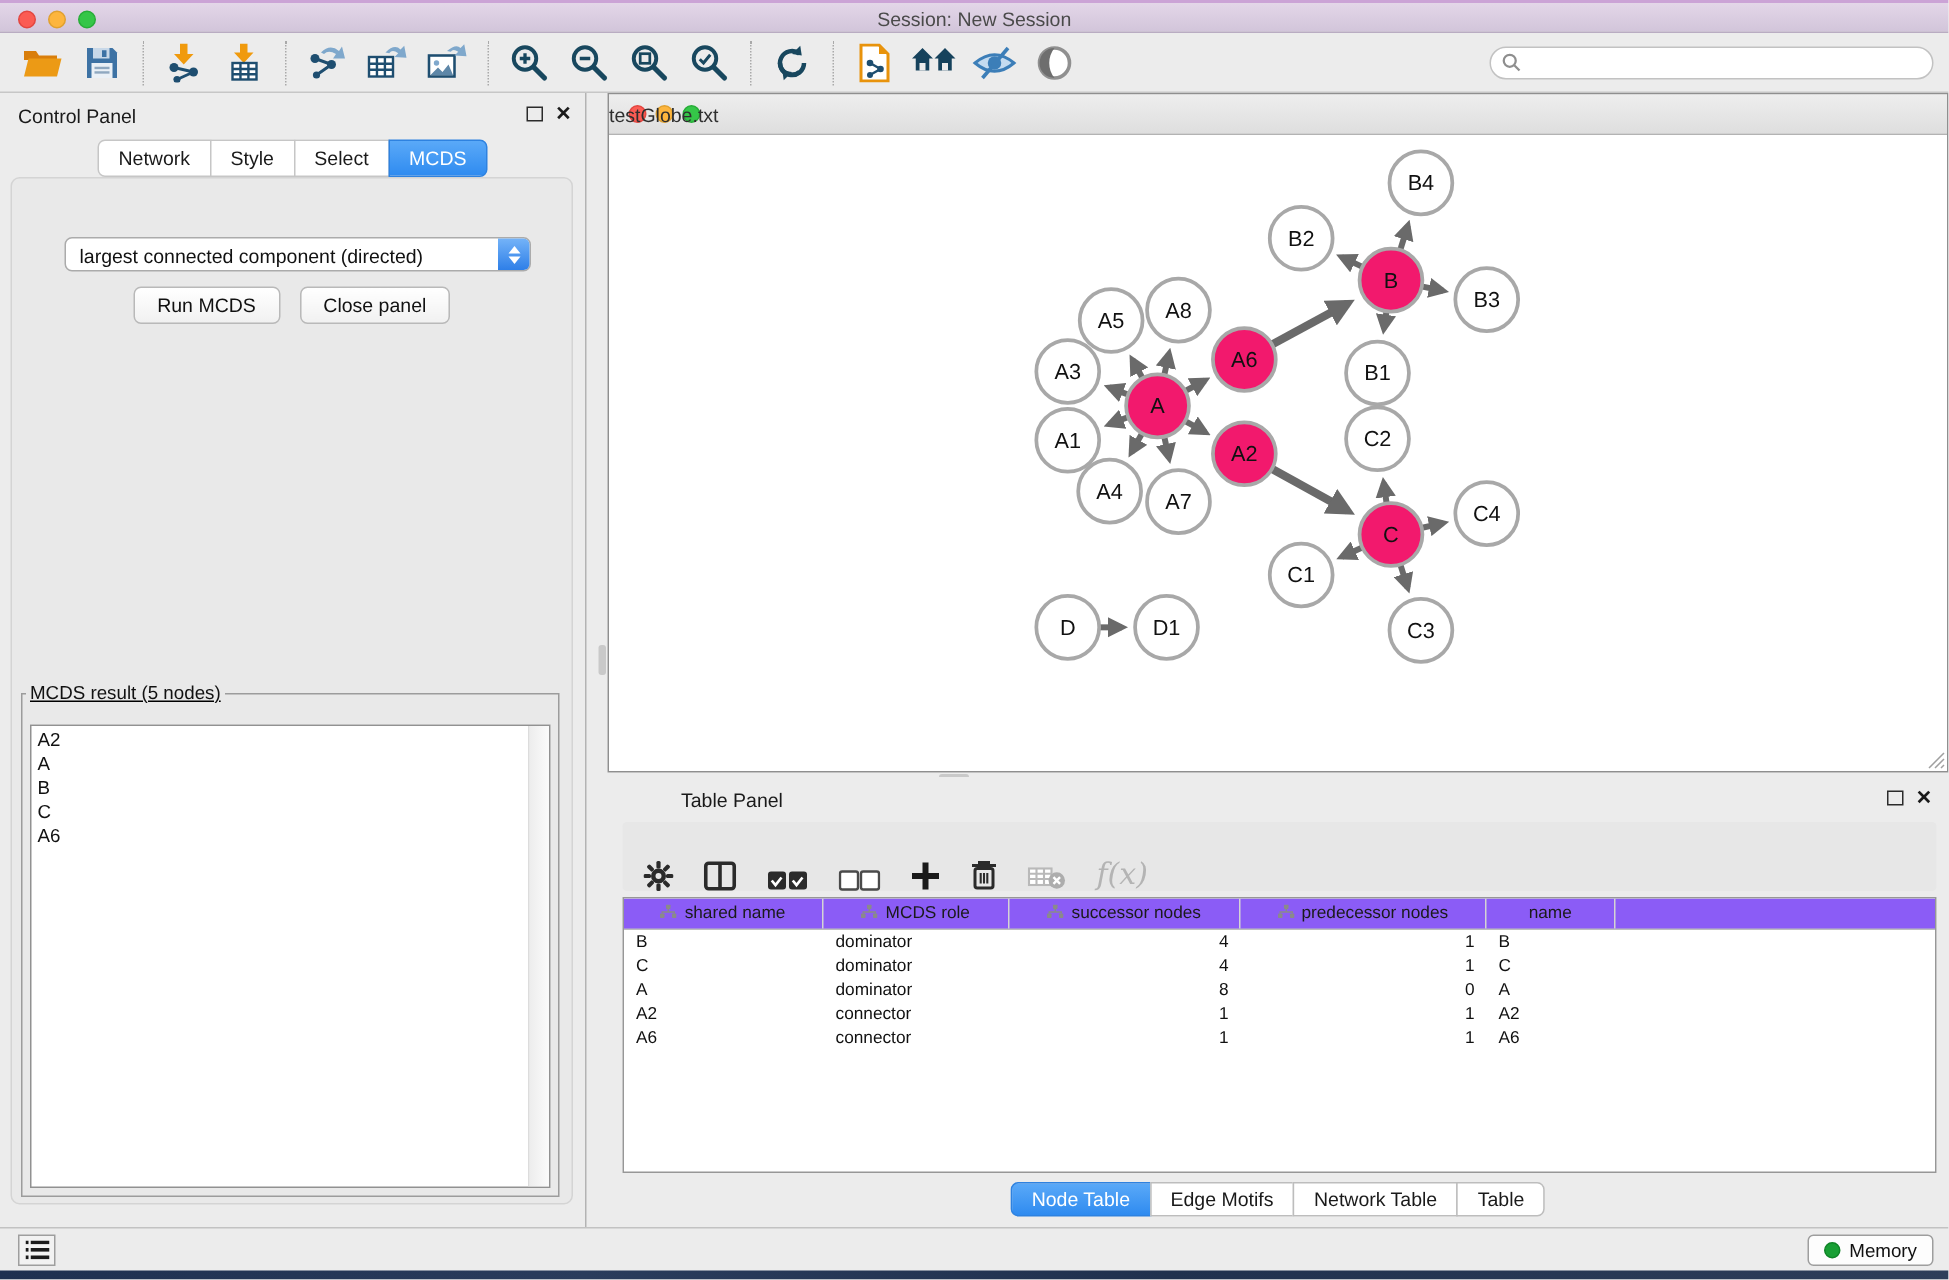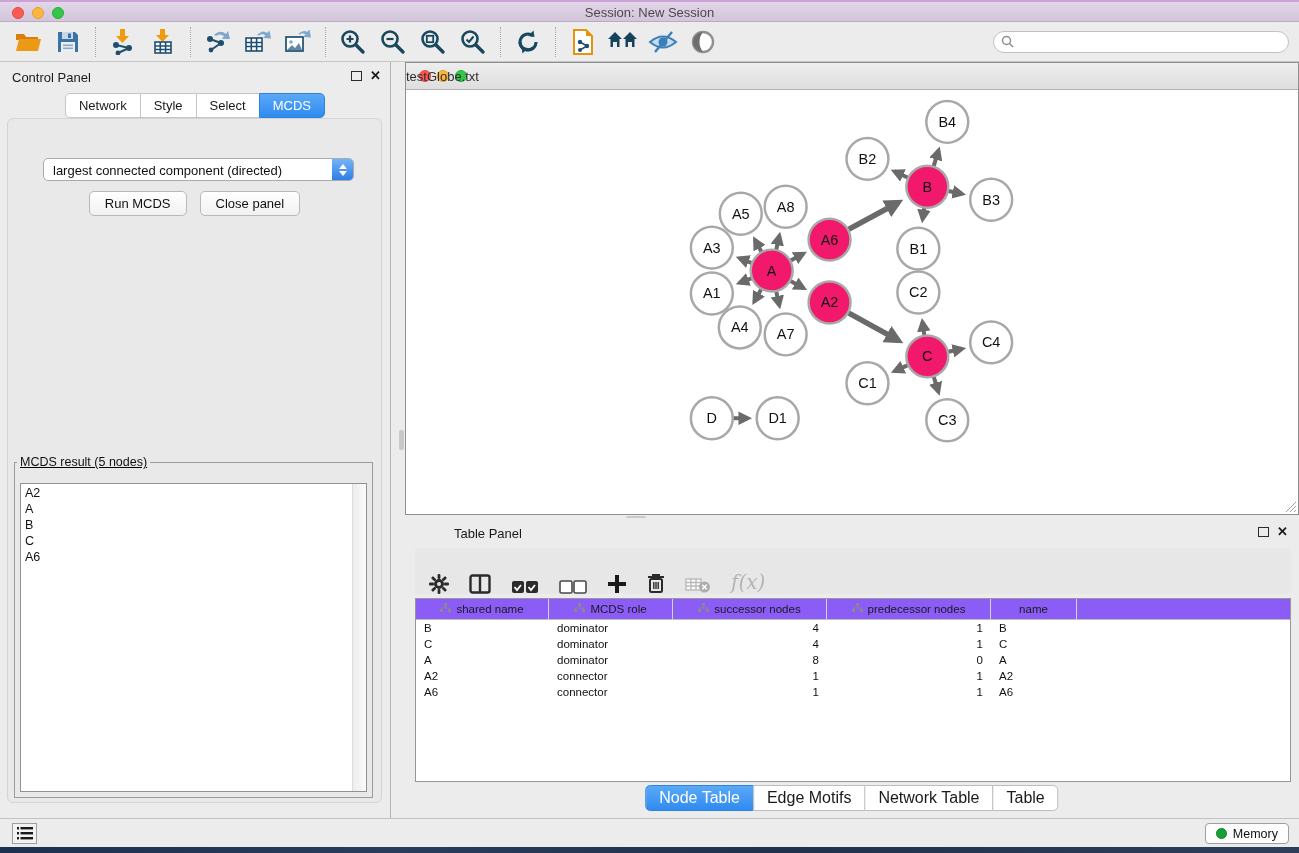--- a/index.html
+++ b/index.html
@@ -96,21 +96,21 @@
     background:#fff; border:1px solid #979797; overflow:hidden; }
   .th-row { display:flex; height:21px; background:#8b5cf6; border-bottom:1px solid #BDBDBD; }
   .th-cell { display:flex; align-items:center; justify-content:center; gap:5px;
     border-right:1px solid #D4D4D4; font-size:11.5px; color:#1A1A1A; }
   .tr-row { display:flex; height:16px; }
   .td-cell { font-size:11.5px; color:#111; line-height:16px; padding:0 8px;
     white-space:nowrap; overflow:hidden; }
 
   .tp-tabs { position:absolute; left:50%; transform:translateX(-50%); bottom:4px; display:flex; }
   .seg { background:#fff; border:1px solid #BDBDBD; margin-left:-1px; padding:3px 13px;
-    font-size:16px; color:#1A1A1A; }
+    font-size:13px; color:#1A1A1A; }
   .seg:first-child { border-radius:5px 0 0 5px; margin-left:0; }
   .seg:last-child { border-radius:0 5px 5px 0; }
   .seg.active { background:linear-gradient(#5AA9F8,#2F8BF0); border-color:#2E82E0; color:#fff; }
 
   
   .statusbar { position:absolute; left:0; right:0; top:818px; height:29px;
     background:#ECECEC; border-top:1px solid #C2C2C2; }
   .list-btn { position:absolute; left:12px; top:4px; width:25px; height:21px;
     background:#F2F2F2; border:1px solid #9E9E9E; display:flex; align-items:center; justify-content:center; }
   .mem-btn { position:absolute; right:10px; top:4px; height:21px; background:#FDFDFD;

